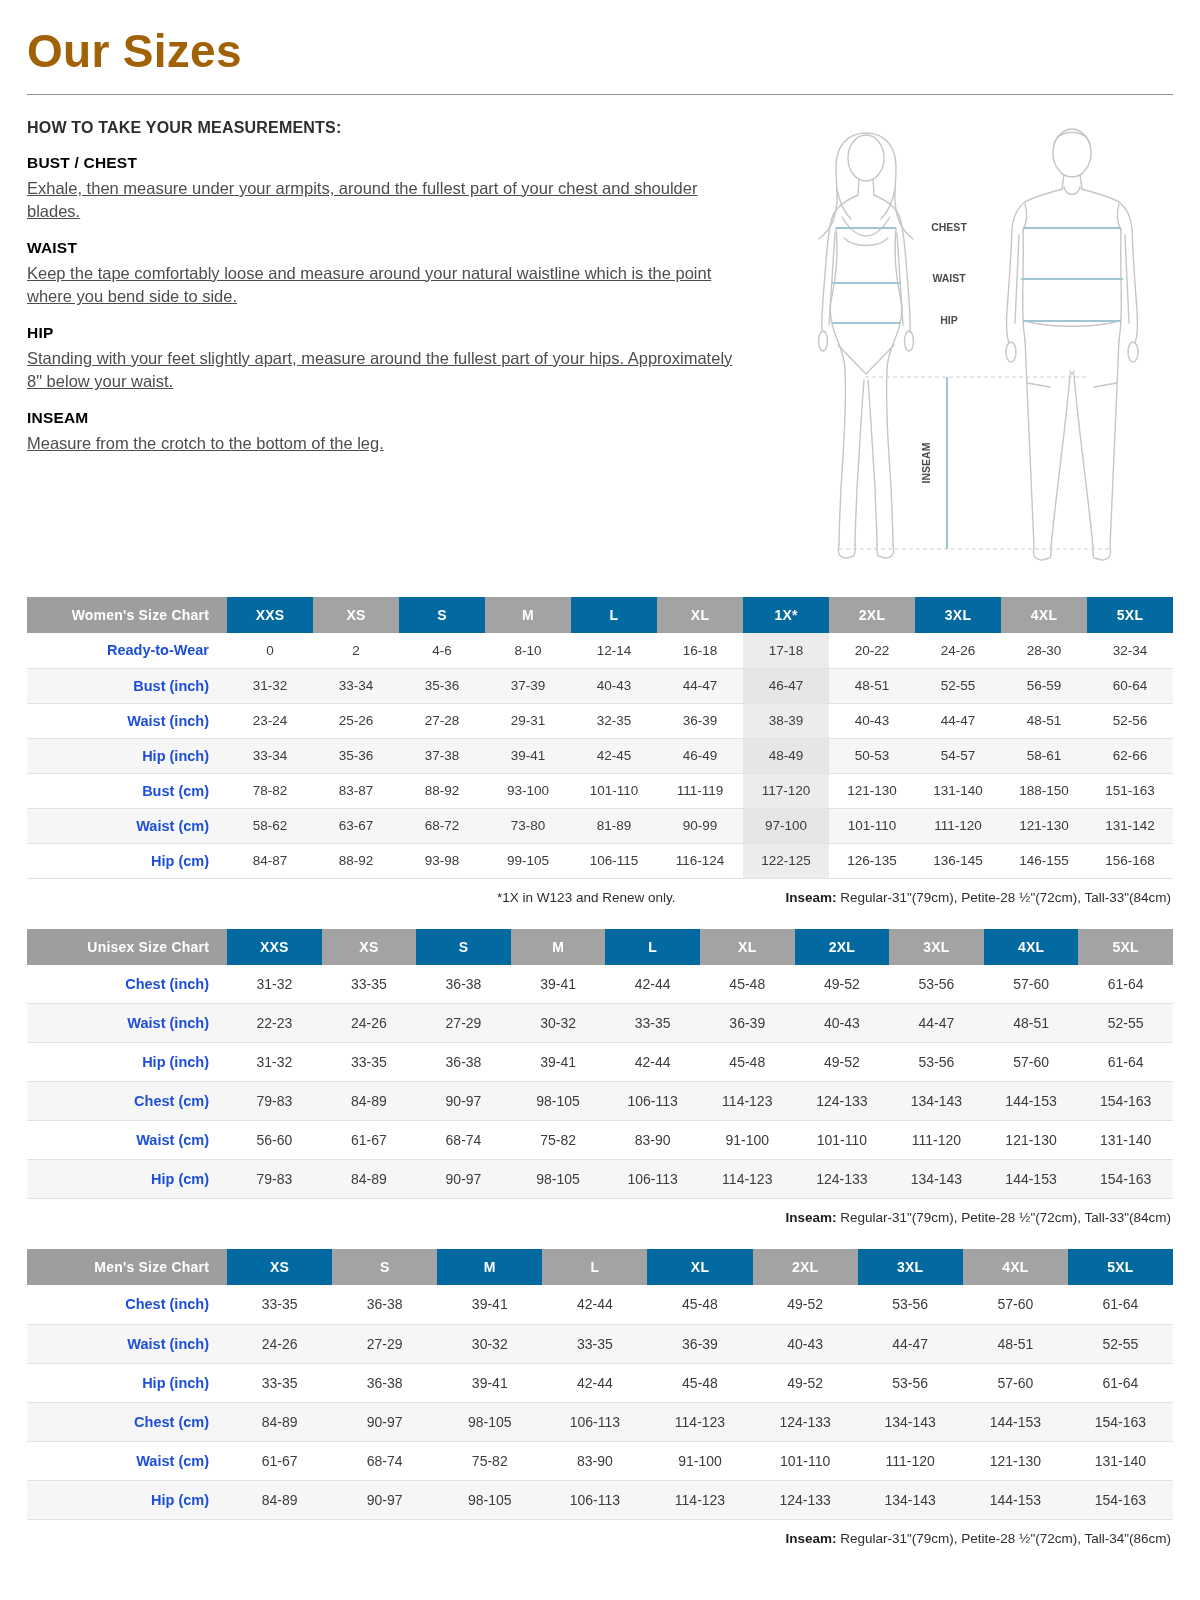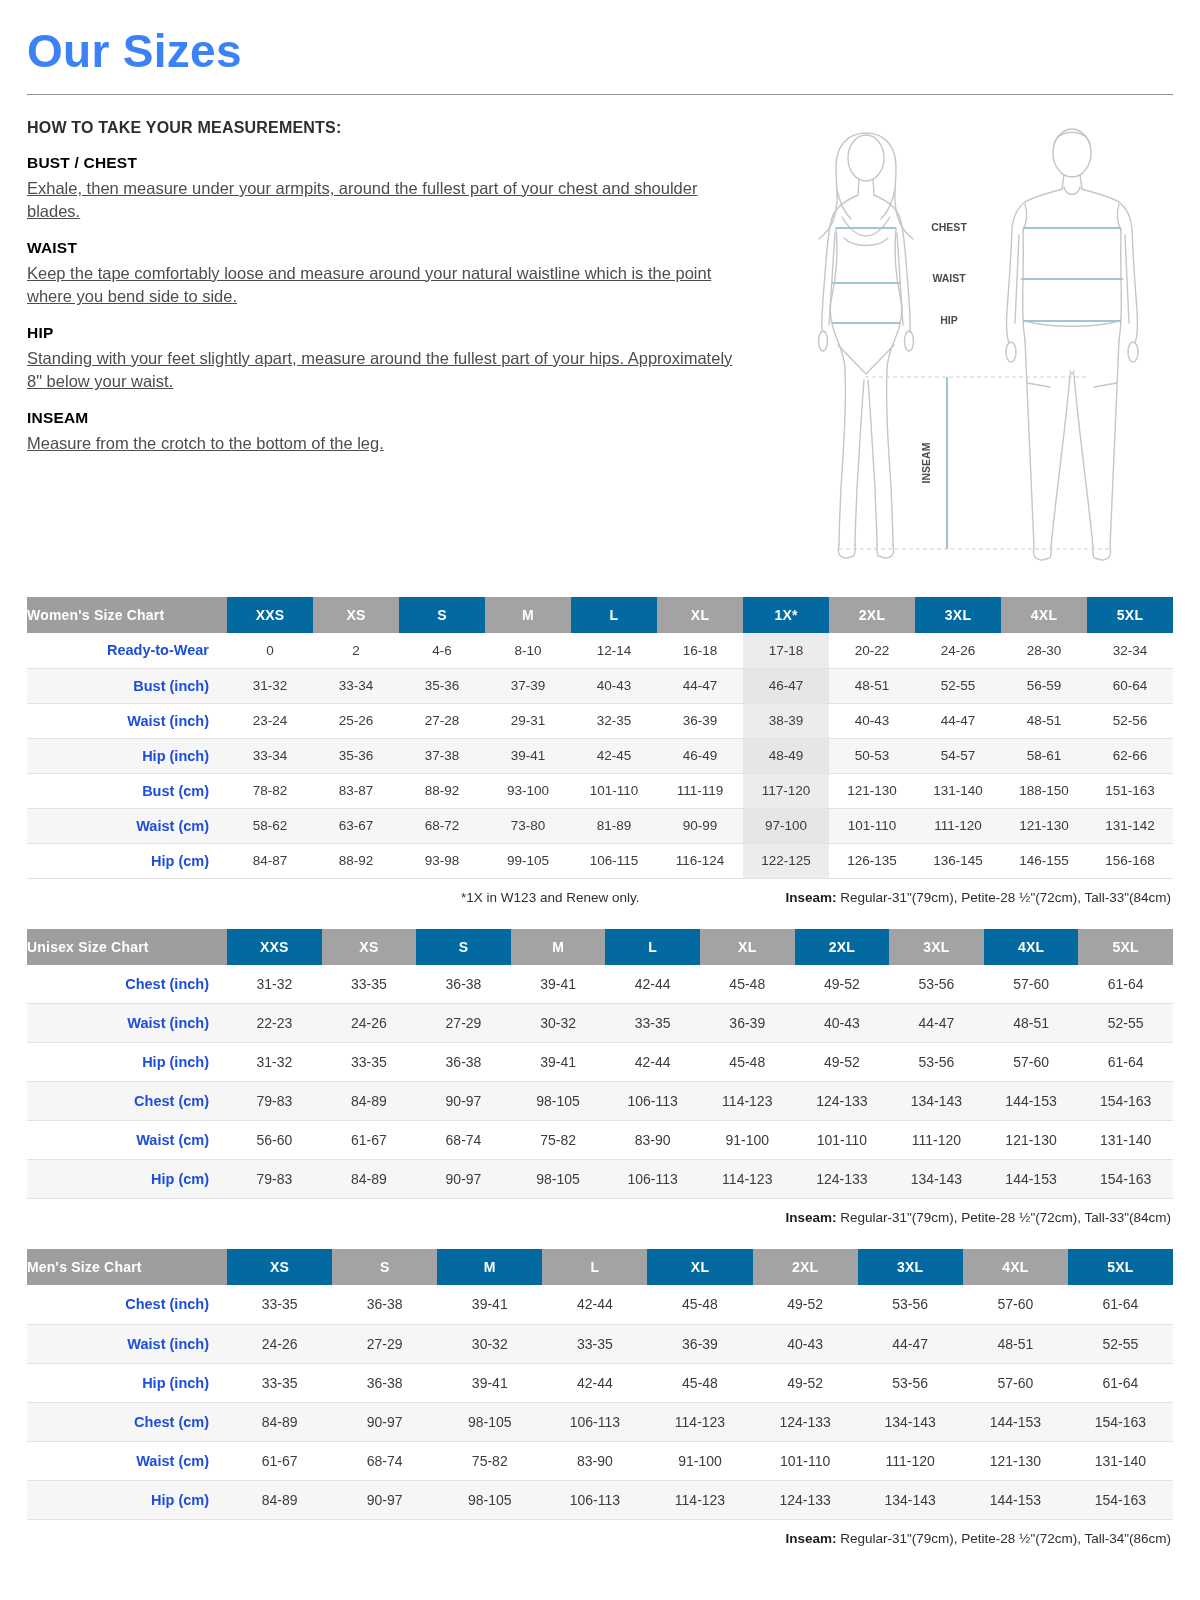--- a/index.html
+++ b/index.html
@@ -4,21 +4,21 @@
 <style>
   * { margin:0; padding:0; box-sizing:border-box; }
   html,body { background:#fff; }
   body {
     width:1200px; height:1600px; position:relative; overflow:hidden;
     font-family:"Liberation Sans", sans-serif; color:#3c3c3c;
   }
   .page { padding:24px 27px 0; }
 
   
-  .page-title { font-size:46px; font-weight:800; color:#3b82f6; letter-spacing:.3px; }
+  .page-title { font-size:46px; font-weight:800; color:#a16207; letter-spacing:.3px; }
   .title-rule { border:none; border-top:1px solid #8f8f8f; margin:16px 0 24px; }
 
   
   .intro-wrap { display:flex; gap:33px; margin-bottom:14px; }
   .instructions { width:728px; }
   .instructions .how-to { font-size:16px; font-weight:700; color:#2d2d2d; letter-spacing:.2px; margin-bottom:17px; }
   .ins-section { margin-bottom:15px; }
   .ins-section h3 { font-size:15.5px; font-weight:700; color:#000000; letter-spacing:.2px; margin-bottom:5px; }
   .ins-section p { font-size:16.5px; line-height:1.42; color:#4d4d4d;text-decoration:underline; }
 
@@ -26,36 +26,36 @@
   .diagram svg { display:block; margin-left:auto; }
 
   
   .chart-block { margin-bottom:24px; }
   .size-table { width:100%; border-collapse:collapse; table-layout:fixed; }
   .size-table th {
     background:#0369a1; color:#fff; font-weight:700; font-size:14px;
     height:36px; text-align:center; letter-spacing:.2px;
   }
   .size-table th:nth-child(odd) { background:#a3a3a3; }
-  .size-table th.label-col { width:200px; text-align:left; padding-right:18px; background:#9e9e9e; }
+  .size-table th.label-col { width:200px; text-align:right; padding-right:18px; background:#9e9e9e; }
   .size-table td {
     text-align:center; height:35px; font-size:13.5px; color:#3c3c3c;
     border-bottom:1px solid #e2e2e2;
   }
   .size-table.roomy td { height:39px; font-size:14px; }
   .size-table td.row-label { font-weight:700; text-align:right; padding-right:18px; color:#1d4ed8; font-size:14.5px; }
   .size-table tbody tr:nth-child(even) { background:#f6f6f6; }
   .size-table td.hl { background:#ececec; }
   .size-table tbody tr:nth-child(even) td.hl { background:#e6e6e6; }
 
   .footnote-row {
     display:flex; justify-content:flex-end; align-items:baseline; gap:110px;
     padding:11px 2px 0; font-size:13.5px; color:#2e2e2e;
   }
-  .footnote-row .bold { font-weight:700; color:#1c1c1c;margin-left:36px; }
+  .footnote-row .bold { font-weight:700; color:#1c1c1c; }
 </style>
 </head>
 <body>
 
 <div class="page">
 
   <h1 class="page-title">Our Sizes</h1>
   <hr class="title-rule">
 
   <div class="intro-wrap">

